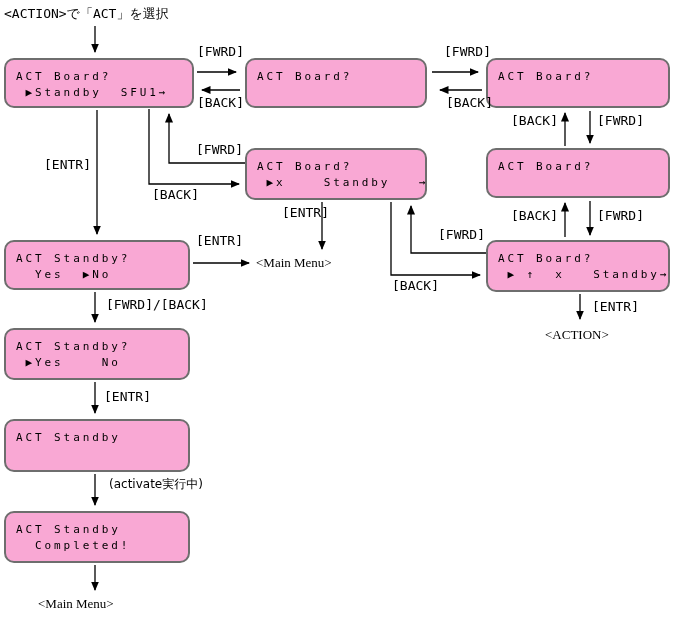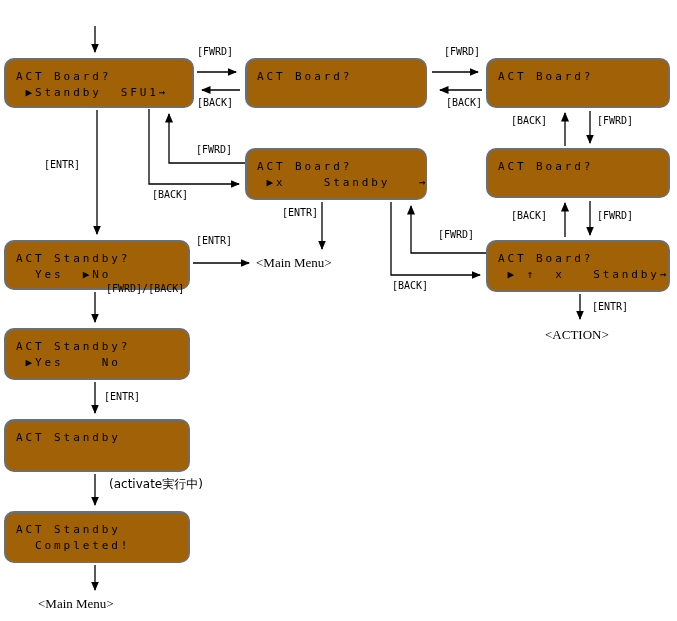--- a/index.html
+++ b/index.html
@@ -20,36 +20,36 @@
   }
   #connectors path {
     fill: none;
     stroke: #000;
     stroke-width: 1.3;
   }
   .screen {
     position: absolute;
     border: 2px solid #6e6e6e;
     border-radius: 10px;
-    background: #a16207;
+    background: #f9a8d4;
     padding: 9px 0 0 10px;
   }
   .lcd-line {
     white-space: pre;
     font-family: "DejaVu Sans Mono", "DejaVu Sans", monospace;
     font-size: 11px;
     line-height: 16px;
     letter-spacing: 2.9px;
     color: #000;
   }
   .key-label {
     position: absolute;
     white-space: pre;
     font-family: "DejaVu Sans Mono", "Liberation Mono", monospace;
-    font-size: 10px;
+    font-size: 13px;
     line-height: 13px;
     color: #000;
   }
   .nav-text {
     position: absolute;
     white-space: pre;
     font-family: Liberation Serif, serif;
     font-size: 13px;
     line-height: 15px;
     color: #000;
@@ -92,20 +92,21 @@
     <path marker-end="url(#ah)" d="M322,202 L322,249"></path>
     <path marker-end="url(#ah)" d="M391,202 L391,275 L480,275"></path>
     <path marker-end="url(#ah)" d="M486,253 L411,253 L411,206"></path>
     <path marker-end="url(#ah)" d="M193,263 L249,263"></path>
     <path marker-end="url(#ah)" d="M95,292 L95,322"></path>
     <path marker-end="url(#ah)" d="M95,382 L95,413"></path>
     <path marker-end="url(#ah)" d="M95,474 L95,505"></path>
     <path marker-end="url(#ah)" d="M95,565 L95,590"></path>
   </svg>
 
+  <div id="title">&lt;ACTION&gt;で「ACT」を選択</div>
 
   <div class="screen" style="left:4px;top:58px;width:190px;height:50px">
     <div class="lcd-line">ACT Board?</div>
     <div class="lcd-line"> ▶Standby  SFU1→</div>
   </div>
 
   <div class="screen" style="left:245px;top:58px;width:182px;height:50px">
     <div class="lcd-line">ACT Board?</div>
   </div>
 
@@ -156,21 +157,21 @@
   <div class="key-label" style="left:511px;top:209px">[BACK]</div>
   <div class="key-label" style="left:597px;top:209px">[FWRD]</div>
   <div class="key-label" style="left:592px;top:300px">[ENTR]</div>
   <div class="key-label" style="left:44px;top:158px">[ENTR]</div>
   <div class="key-label" style="left:196px;top:143px">[FWRD]</div>
   <div class="key-label" style="left:152px;top:188px">[BACK]</div>
   <div class="key-label" style="left:282px;top:206px">[ENTR]</div>
   <div class="key-label" style="left:438px;top:228px">[FWRD]</div>
   <div class="key-label" style="left:392px;top:279px">[BACK]</div>
   <div class="key-label" style="left:196px;top:234px">[ENTR]</div>
-  <div class="key-label" style="left:106px;top:282px">[FWRD]/[BACK]</div>
+  <div class="key-label" style="left:106px;top:298px">[FWRD]/[BACK]</div>
   <div class="key-label" style="left:104px;top:390px">[ENTR]</div>
   <div class="key-label jp" style="left:109px;top:478px;font-size:12px">(activate実行中)</div>
 
   <div class="nav-text" style="left:256px;top:255px">&lt;Main Menu&gt;</div>
   <div class="nav-text" style="left:545px;top:327px">&lt;ACTION&gt;</div>
   <div class="nav-text" style="left:38px;top:596px">&lt;Main Menu&gt;</div>
 
 </div>
 
 </body></html>

